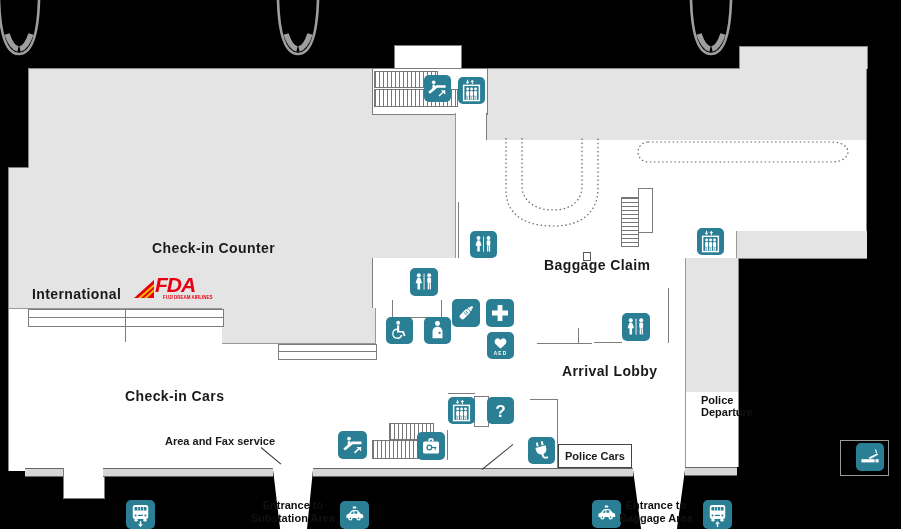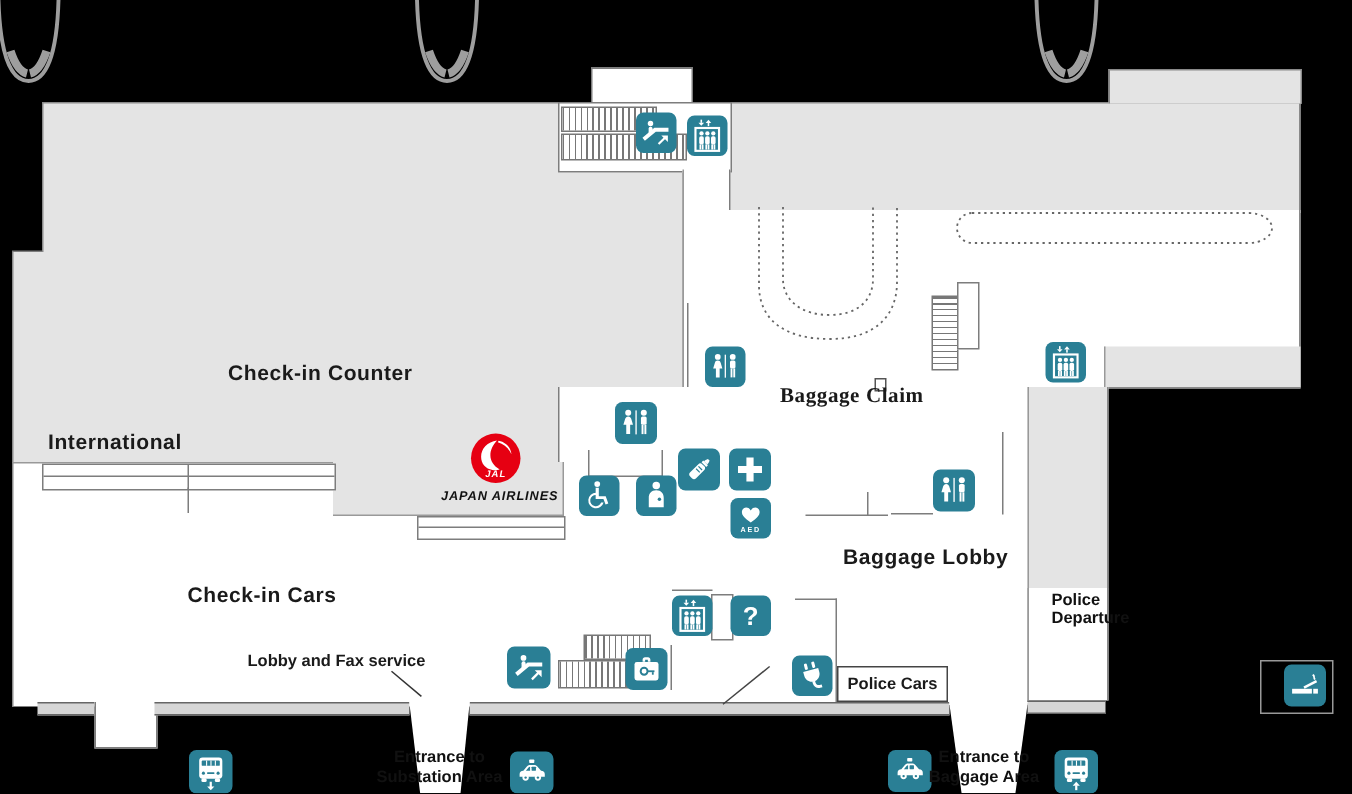--- a/index.html
+++ b/index.html
@@ -361,39 +361,38 @@
       <circle cx="7.3" cy="12.9" r="1" fill="#2a7f95"></circle>
         <circle cx="16.7" cy="12.9" r="1" fill="#2a7f95"></circle>
       <rect x="9.6" y="12.3" width="4.8" height="1.2" rx=".5" fill="#2a7f95"></rect>
       <rect x="6" y="16.2" width="3.4" height="2.4" rx="1"></rect>
         <rect x="14.6" y="16.2" width="3.4" height="2.4" rx="1"></rect>
       <path d="M9.7 20.9L12 18.4l2.3 2.5z"></path>
         <rect x="11.3" y="20.7" width="1.4" height="3.2"></rect>
     </svg>
   </div>
 
-
-  <div class="abs" style="left:294px;top:289px;width:80px;height:50px;">
-    <div style="position:absolute;left:20px;top:0;width:33px;height:33px;border-radius:50%;background:#e60012;">
-      <svg width="33" height="33" viewBox="0 0 24 24">
-        <path fill="#fff" d="M12.6 3.4c-2 2.3-3.2 4.5-3.2 7.2 0 3 1.7 5.2 4.5 6.9-1.1.3-2.3.4-3.5.2C7 17.2 4.9 14.6 4.9 11.3c0-4 3.1-7.3 7.7-7.9z"></path>
-        <path fill="#fff" d="M13.4 3.5c3.4.6 5.9 3.2 6.2 6.5-1.5-2.9-3.5-4.9-6.6-5.7z"></path>
-        <text x="12" y="21" font-size="4.6" font-style="italic" font-weight="bold" fill="#fff" text-anchor="middle" letter-spacing=".5">JAL</text>
-      </svg>
-    </div>
-    <span style="position:absolute;left:0;top:36px;font-size:8.5px;font-weight:bold;font-style:italic;color:#111;letter-spacing:.6px;white-space:nowrap;">JAPAN AIRLINES</span>
-  </div>
+  <div class="abs" style="left:133px;top:276px;width:78px;height:26px;">
+    <svg style="position:absolute;left:0;top:2px;" width="22" height="22" viewBox="0 0 22 22">
+      <polygon points="1,20 21,2 21,20" fill="#e60012"></polygon>
+      <polygon points="5,20 21,6 21,8.5 8,20" fill="#f9be00"></polygon>
+      <polygon points="11,20 21,11 21,13.5 14,20" fill="#f9be00"></polygon>
+    </svg>
+    <span style="position:absolute;left:22px;top:-3px;font-size:21px;font-style:italic;font-weight:900;color:#e60012;letter-spacing:-1px;">FDA</span>
+    <span style="position:absolute;left:30px;top:19px;font-size:4.5px;font-weight:bold;color:#e60012;white-space:nowrap;">FUJI DREAM AIRLINES</span>
+  </div>
+
 
   <div class="lbl lbl13" style="left:152px;top:240px;">Check-in Counter</div>
   <div class="lbl lbl13" style="left:32px;top:286px;">International</div>
-  <div class="lbl lbl13" style="left:520px;top:257px;font-family:Liberation Serif, serif;">Baggage Claim</div>
-  <div class="lbl lbl13" style="left:562px;top:363px;">Baggage Lobby</div>
+  <div class="lbl lbl13" style="left:544px;top:257px;">Baggage Claim</div>
+  <div class="lbl lbl13" style="left:562px;top:363px;">Arrival Lobby</div>
   <div class="lbl lbl13" style="left:125px;top:388px;">Check-in Cars</div>
 
-  <div class="lbl lbl11" style="left:165px;top:435px;">Lobby and Fax service</div>
+  <div class="lbl lbl11" style="left:165px;top:435px;">Area and Fax service</div>
   <div class="ln" style="left:261px;top:447px;width:26px;height:1px;background:#333;transform:rotate(40deg);transform-origin:left center;"></div>
 
   <div class="abs" style="left:558px;top:444px;width:72px;height:22px;background:#fff;border:1px solid #444;display:flex;align-items:center;justify-content:center;">
     <span class="lbl lbl11" style="position:static;">Police Cars</span>
   </div>
 
   <div class="abs" style="left:701px;top:395px;font-size:11px;font-weight:bold;color:#111;line-height:11.5px;white-space:nowrap;">
     <div>Police</div>
     <div>Departure</div>
   </div>

